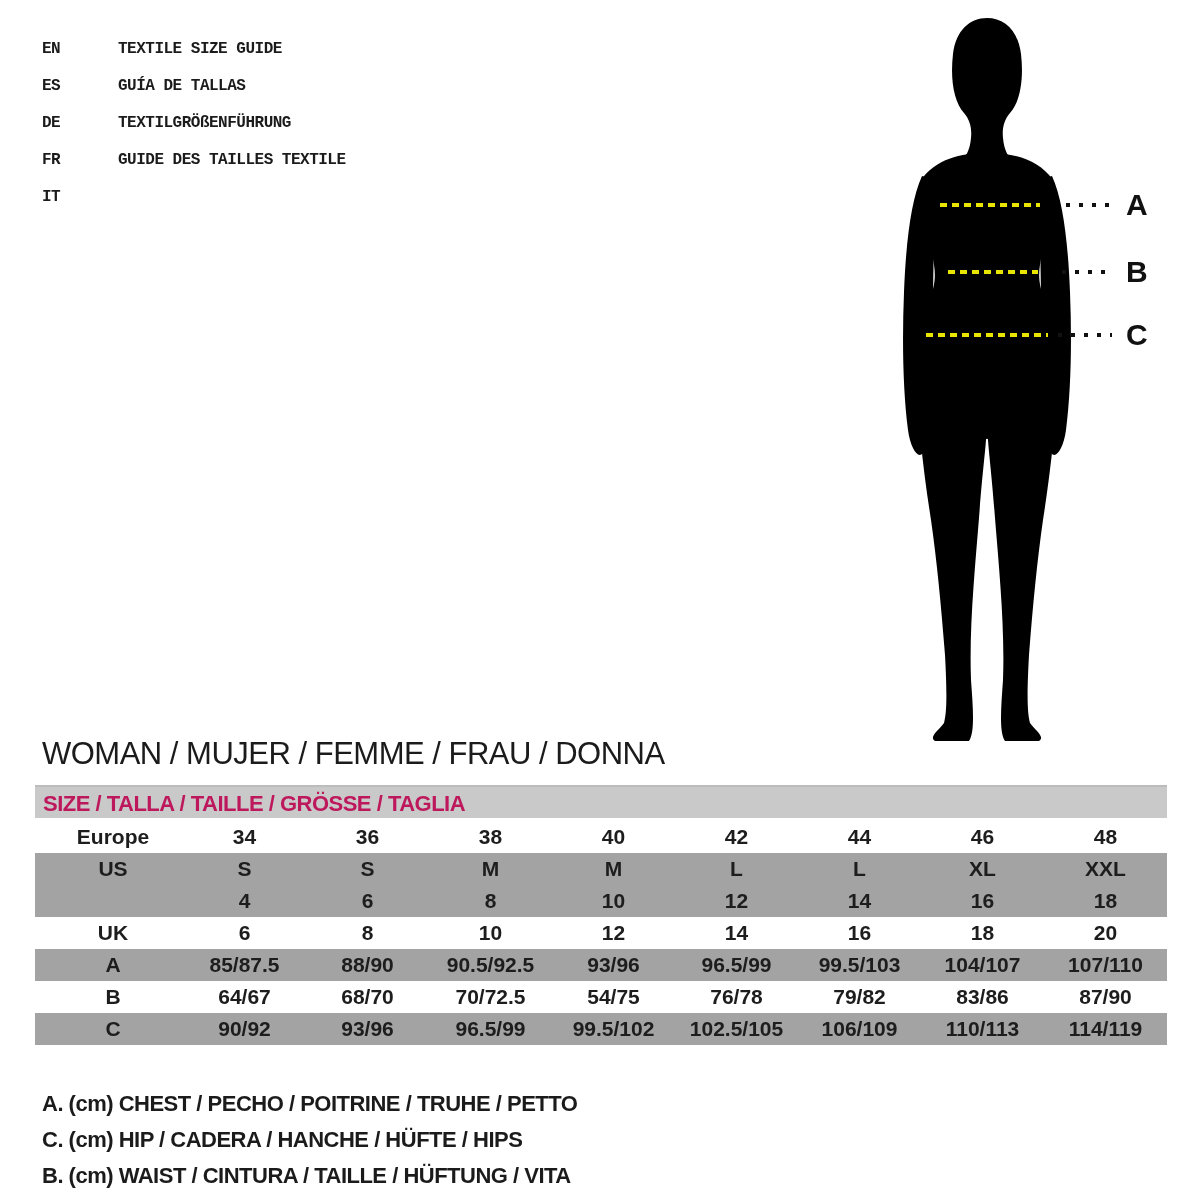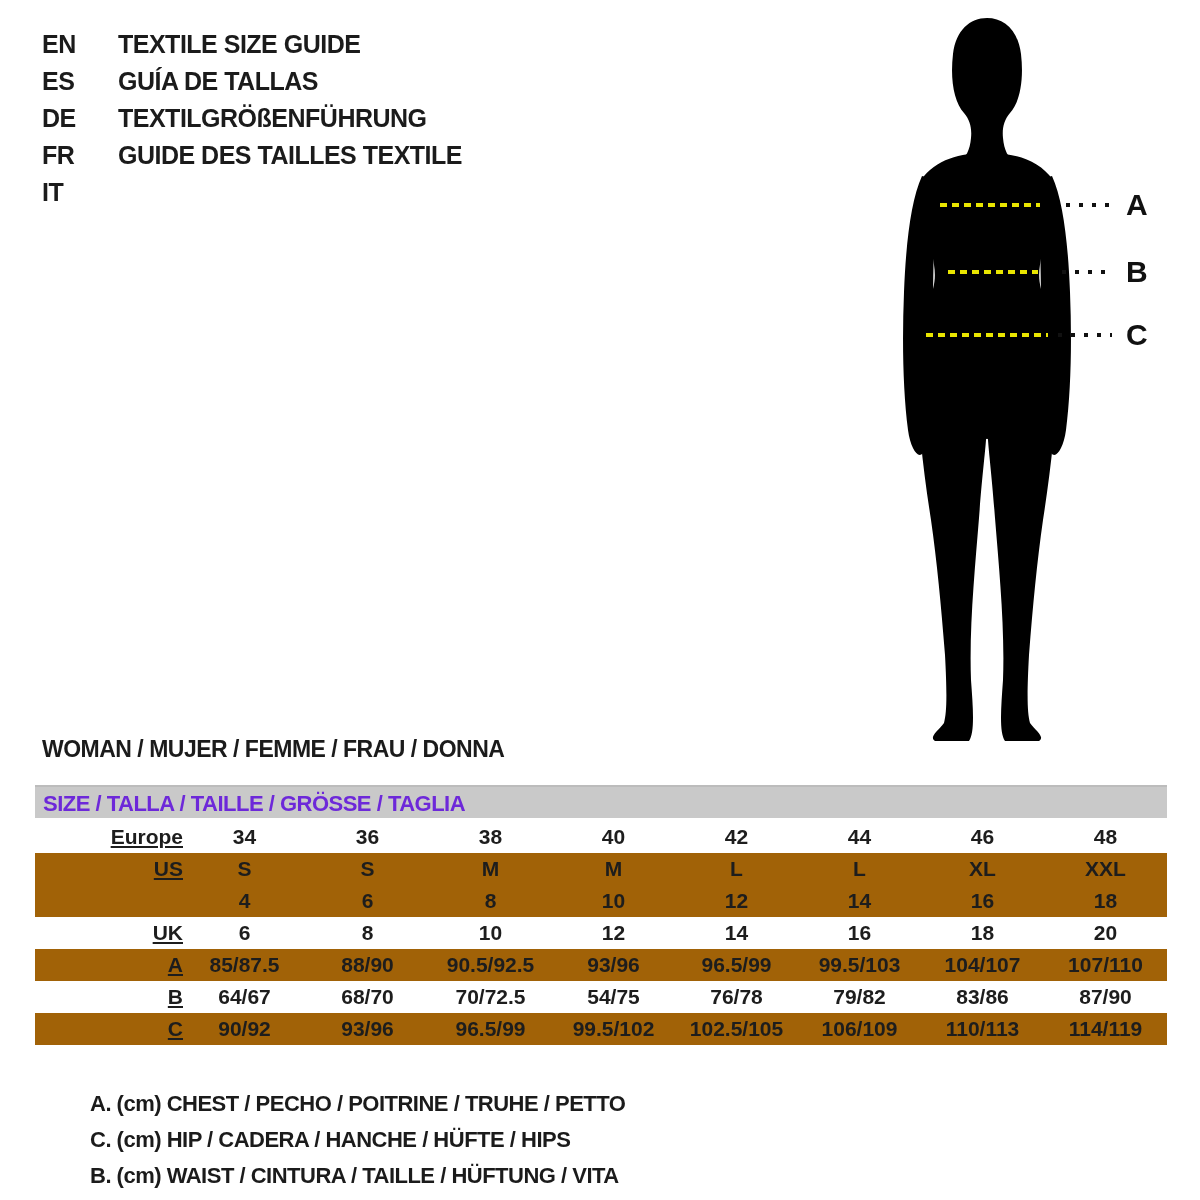--- a/index.html
+++ b/index.html
@@ -3,41 +3,41 @@
 <meta charset="utf-8">
 <style>
   html,body{margin:0;padding:0;}
   body{
     width:1200px;height:1200px;background:#ffffff;position:relative;overflow:hidden;
     font-family:"Liberation Sans",sans-serif;color:#1b1b1b;
     -webkit-font-smoothing:antialiased;
   }
   
   .lang-block{position:absolute;left:42px;top:30px;}
-  .lang-row{display:flex;height:37px;align-items:flex-start;font-size:25px;font-weight:bold;letter-spacing:-0.5px;}
+  .lang-row{display:flex;height:37px;align-items:center;font-size:16px;font-weight:bold;letter-spacing:-0.5px;font-family:Liberation Mono, monospace;}
   .lang-code{width:76px;flex:0 0 76px;}
   
   .figure-svg{position:absolute;left:880px;top:10px;}
   .marker-letter{font-family:"Liberation Sans",sans-serif;font-size:30px;font-weight:bold;fill:#111;}
   
-  .section-title{position:absolute;left:42px;top:736px;font-size:23px;font-weight:bold;letter-spacing:-0.5px;}
+  .section-title{position:absolute;left:42px;top:736px;font-size:31px;font-weight:normal;letter-spacing:-0.5px;}
   
   .table-wrap{position:absolute;left:35px;top:785px;width:1132px;}
   .table-header{
     height:33px;line-height:33px;background:#c9c9c9;border-top:2px solid #bcbcbc;
-    font-size:22px;font-weight:bold;padding-left:8px;letter-spacing:-0.5px;color:#6d28d9;
+    font-size:22px;font-weight:bold;padding-left:8px;letter-spacing:-0.5px;color:#be185d;
     box-sizing:border-box;
   }
   table{width:100%;border-collapse:collapse;table-layout:fixed;margin-top:3px;}
   td{height:32px;font-size:21px;font-weight:bold;text-align:center;white-space:nowrap;padding:0;color:#1d1d1d;}
-  td.row-label{text-align:right;padding-left:8px;text-decoration:underline;}
-  tr.shaded{background:#a16207;}
+  td.row-label{text-align:center;padding-left:8px;}
+  tr.shaded{background:#a3a3a3;}
   
   .legend{position:absolute;left:42px;top:1086px;}
-  .legend-line{height:36px;line-height:36px;font-size:22px;font-weight:bold;letter-spacing:-0.5px;margin-left:48px;}
+  .legend-line{height:36px;line-height:36px;font-size:22px;font-weight:bold;letter-spacing:-0.5px;}
 </style>
 </head>
 <body>
 
 <div class="lang-block">
     <div class="lang-row">
       <span class="lang-code">EN</span>
       <span>TEXTILE SIZE GUIDE</span>
     </div>
     <div class="lang-row">

